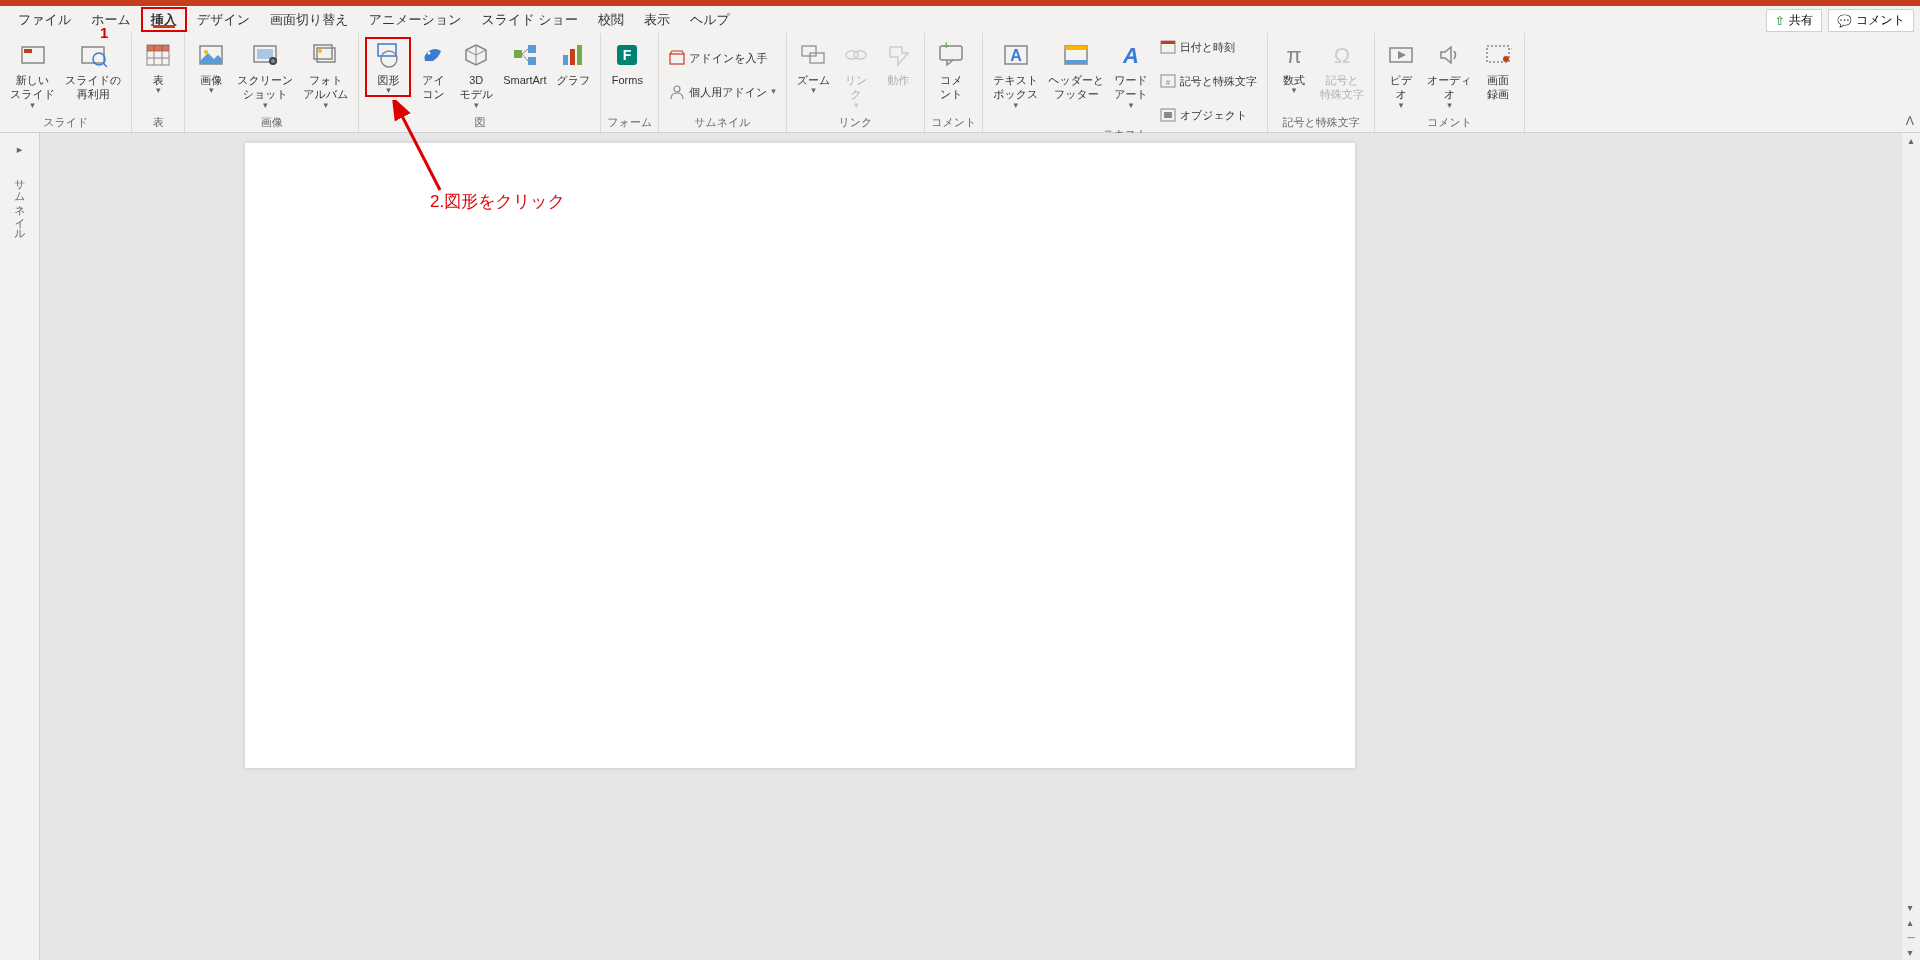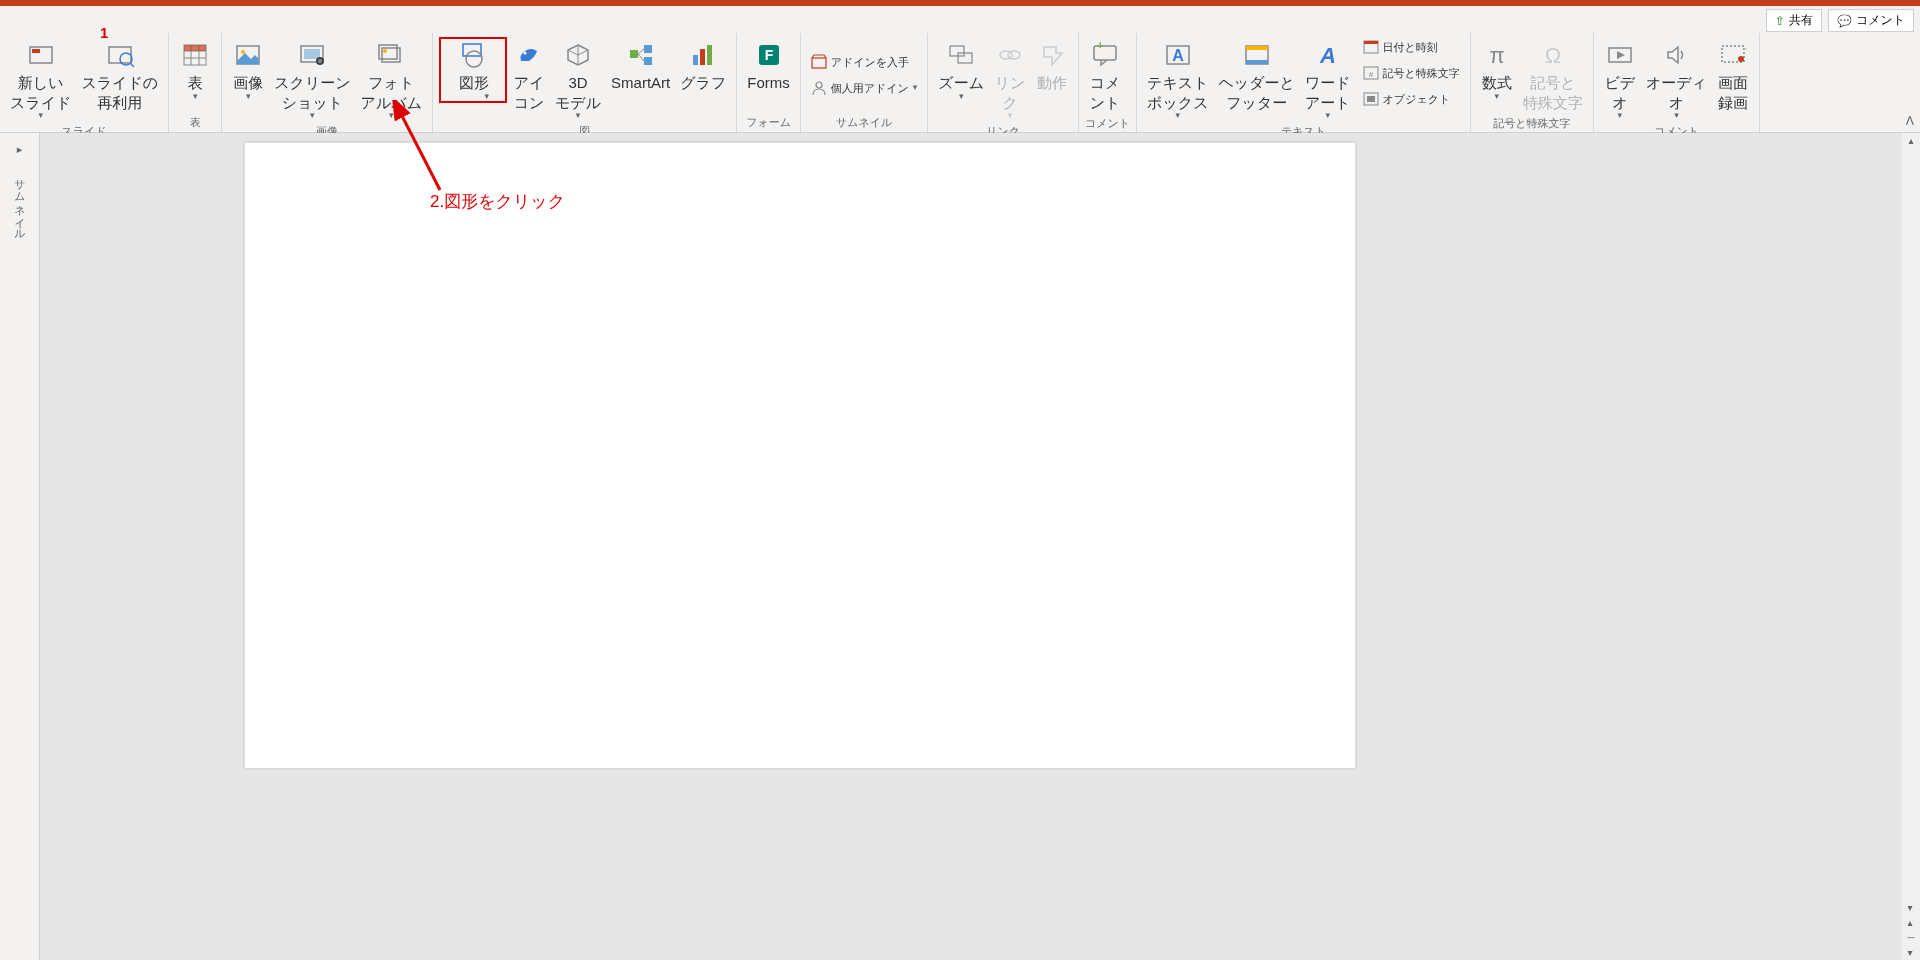--- a/index.html
+++ b/index.html
@@ -17,28 +17,28 @@
 .share .ico { color: #107c10; }
 .comment .ico { color: #c43e1c; }
 
 .ribbon { height: 100px; background: #f3f2f1; display: flex; border-bottom: 1px solid #d0d0d0; position: relative; }
 .group { display: flex; flex-direction: column; justify-content: space-between; padding: 4px 6px 2px; border-right: 1px solid #d9d9d9; }
 .group:last-child { border-right: none; }
 .group-items { display: flex; align-items: flex-start; gap: 2px; flex: 1; }
 .group-label { text-align: center; font-size: 11px; color: #666; padding-top: 2px; }
 .btn { display: flex; flex-direction: column; align-items: center; justify-content: flex-start; padding: 2px 4px; cursor: pointer; min-width: 34px; }
 .btn .ico { width: 32px; height: 32px; display: flex; align-items: center; justify-content: center; margin-bottom: 2px; }
-.btn .lbl { font-size: 15px; color: #333; text-align: center; line-height: 1.3; white-space: pre; }
+.btn .lbl { font-size: 11px; color: #333; text-align: center; line-height: 1.3; white-space: pre; }
 .btn.disabled .lbl { color: #b0b0b0; }
-.btn-highlight { border: 2px solid #d00; padding: 0 16px; align-items: flex-end; }
+.btn-highlight { border: 2px solid #d00; padding: 0 5px; }
 
 .small-row { display: flex; align-items: center; gap: 4px; padding: 2px 4px; cursor: pointer; }
 .small-row .ico-sm { width: 16px; height: 16px; display: flex; align-items: center; justify-content: center; }
 .small-row .lbl-sm { font-size: 11px; color: #333; }
-.stack { display: flex; flex-direction: column; gap: 6px; justify-content: center; flex: 1; }
+.stack { display: flex; flex-direction: column; gap: 14px; justify-content: center; flex: 1; }
 
 .collapse-btn { position: absolute; right: 4px; bottom: 2px; font-size: 12px; color: #666; cursor: pointer; padding: 2px; }
 
 .workspace { position: absolute; top: 133px; left: 0; right: 0; bottom: 0; background: #e6e6e6; display: flex; }
 .thumb-pane { width: 40px; background: #f3f2f1; border-right: 1px solid #d0d0d0; display: flex; flex-direction: column; align-items: center; padding-top: 10px; }
 .thumb-pane .expand { font-size: 11px; color: #666; cursor: pointer; }
 .thumb-pane .vtxt { writing-mode: vertical-rl; font-size: 11px; color: #666; margin-top: 16px; }
 .slide-area { flex: 1; position: relative; overflow: hidden; }
 .slide { position: absolute; left: 205px; top: 10px; width: 1110px; height: 625px; background: #fff; box-shadow: 0 0 4px rgba(0,0,0,0.15); }
 .scrollbar-v { position: absolute; right: 0; top: 0; bottom: 0; width: 18px; background: #f0f0f0; display: flex; flex-direction: column; justify-content: space-between; align-items: center; }
@@ -51,20 +51,32 @@
 
 svg { display: block; }
 .chev { font-size: 9px; color: #666; margin-top: -2px; }
 </style>
 </head>
 <body>
 
 <div class="titlebar"></div>
 
 <div class="tabbar">
+  <div class="tabs">
+    <div class="tab">ファイル</div>
+    <div class="tab">ホーム</div>
+    <div class="tab active tab-highlight">挿入</div>
+    <div class="tab">デザイン</div>
+    <div class="tab">画面切り替え</div>
+    <div class="tab">アニメーション</div>
+    <div class="tab">スライド ショー</div>
+    <div class="tab">校閲</div>
+    <div class="tab">表示</div>
+    <div class="tab">ヘルプ</div>
+  </div>
   <div class="right-actions">
     <div class="action-btn share">
       <span class="ico">⇧</span>
       <span>共有</span>
     </div>
     <div class="action-btn comment">
       <span class="ico">💬</span>
       <span>コメント</span>
     </div>
   </div>

